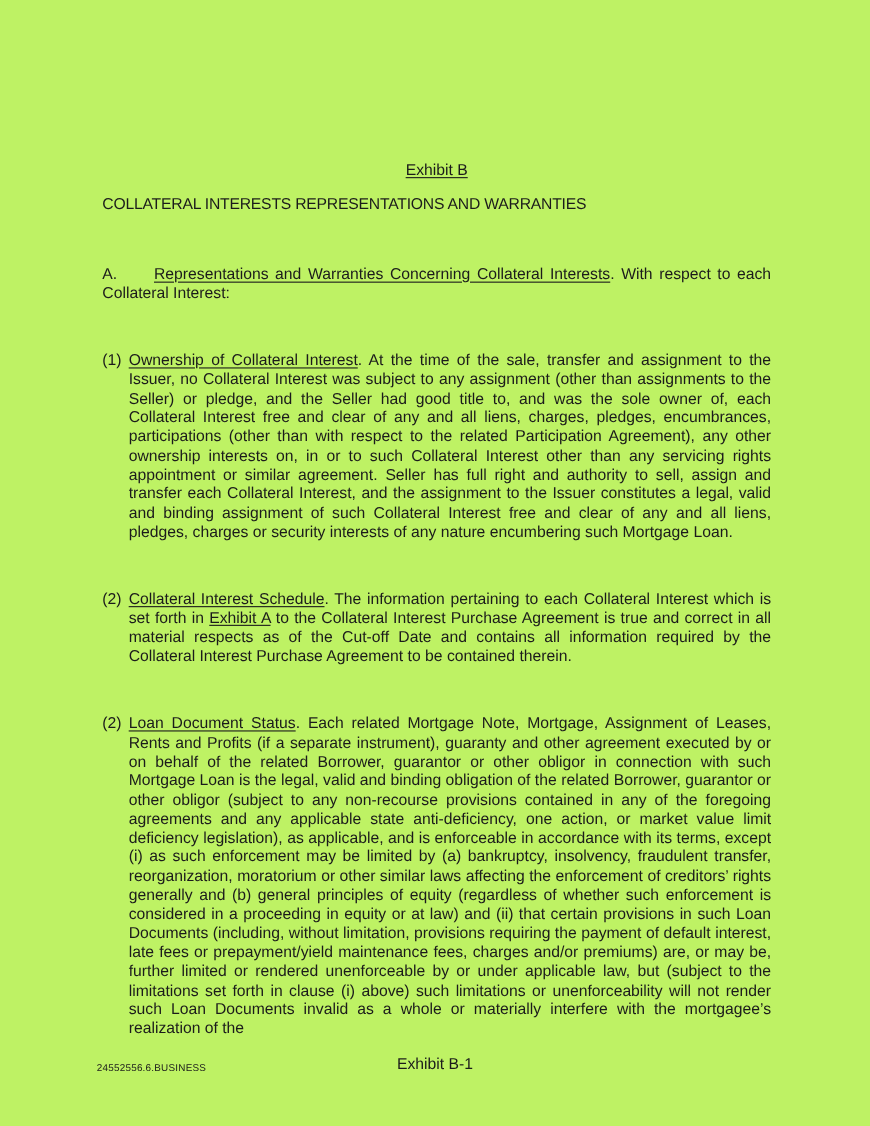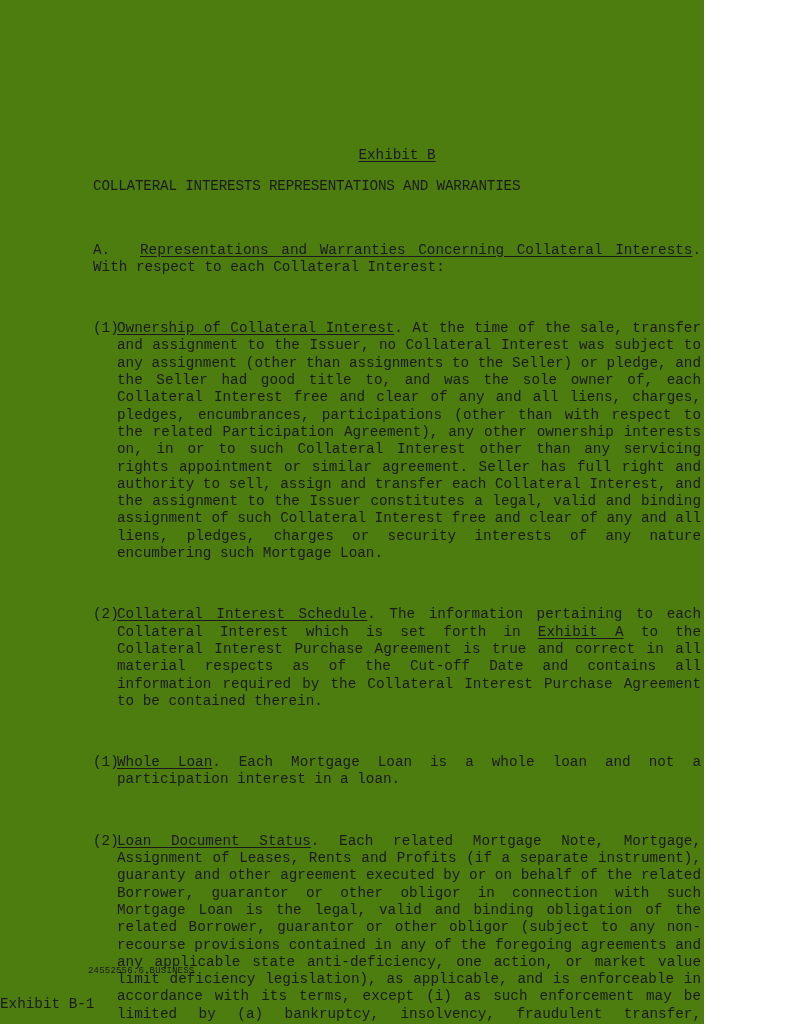--- a/index.html
+++ b/index.html
@@ -1,42 +1,43 @@
 <!DOCTYPE html>
 <html><head>
 <meta charset="utf-8">
 <style>
   html, body { margin: 0; padding: 0; background: #ffffff; }
   .page {
     position: relative;
-    width: 704px;
+    width: 791px;
     height: 1024px;
-    background: #4d7c0f;
-    font-family: Liberation Mono, monospace;
+    background: #bef264;
+    font-family: Liberation Sans, sans-serif;
     color: #1b1b1b;
     overflow: hidden;
   }
   .content {
     position: absolute;
     left: 93px;
     top: 147px;
     width: 608px;
     font-size: 14.3px;
     line-height: 17.3px;
   }
   .u { text-decoration: underline; text-underline-offset: 2px; }
   .doc-title { text-align: center; margin: 0 0 14px 0; }
   .doc-heading { letter-spacing: -0.2px; margin: 0 0 46px 0; }
   p { margin: 0 0 15px 0; text-align: justify; }
   .section-head .sec-label { display: inline-block; width: 47px; }
   .item { padding-left: 24px; margin-top: 44px; }
   .item .num { display: inline-block; width: 24px; margin-left: -24px; }
   .footer-center {
     position: absolute;
-    left: 0; top: 996px; width: 100%;
+    left: 0; top: 960px; width: 100%;
+    text-align: center;
     font-size: 14.3px;
   }
   .doc-id {
     position: absolute;
     left: 88px; top: 966px;
     font-size: 9px;
     letter-spacing: 0.2px;
   }
 </style>
 </head>
@@ -49,21 +50,20 @@
 
     <div class="doc-heading">COLLATERAL INTERESTS REPRESENTATIONS AND WARRANTIES</div>
 
     <p class="section-head"><span class="sec-label">A.</span><span class="u">Representations and Warranties Concerning Collateral Interests</span><span>.  With respect to each Collateral Interest:</span></p>
 
     <p class="item"><span class="num">(1)</span><span class="u">Ownership of Collateral Interest</span><span>.  At the time of the sale, transfer and assignment to the Issuer, no Collateral Interest was subject to any assignment (other than assignments to the Seller) or pledge, and the Seller had good title to, and was the sole owner of, each Collateral Interest free and clear of any and all liens, charges, pledges, encumbrances, participations (other than with respect to the related Participation Agreement), any other ownership interests on, in or to such Collateral Interest other than any servicing rights appointment or similar agreement.  Seller has full right and authority to sell, assign and transfer each Collateral Interest, and the assignment to the Issuer constitutes a legal, valid and binding assignment of such Collateral Interest free and clear of any and all liens, pledges, charges or security interests of any nature encumbering such Mortgage Loan.</span></p>
 
     <p class="item"><span class="num">(2)</span><span class="u">Collateral Interest Schedule</span><span>.  The information pertaining to each Collateral Interest which is set forth in </span><span class="u">Exhibit A</span><span> to the Collateral Interest Purchase Agreement is true and correct in all material respects as of the Cut-off Date and contains all information required by the Collateral Interest Purchase Agreement to be contained therein.</span></p>
 
 
-    <p class="item"><span class="num">(1)</span><span class="u">Whole Loan</span><span>.  Each Mortgage Loan is a whole loan and not a participation interest in a loan.</span></p>
 
     <p class="item"><span class="num">(2)</span><span class="u">Loan Document Status</span><span>. Each related Mortgage Note, Mortgage, Assignment of Leases, Rents and Profits (if a separate instrument), guaranty and other agreement executed by or on behalf of the related Borrower, guarantor or other obligor in connection with such Mortgage Loan is the legal, valid and binding obligation of the related Borrower, guarantor or other obligor (subject to any non-recourse provisions contained in any of the foregoing agreements and any applicable state anti-deficiency, one action, or market value limit deficiency legislation), as applicable, and is enforceable in accordance with its terms, except (i) as such enforcement may be limited by (a) bankruptcy, insolvency, fraudulent transfer, reorganization, moratorium or other similar laws affecting the enforcement of creditors’ rights generally and (b) general principles of equity (regardless of whether such enforcement is considered in a proceeding in equity or at law) and (ii) that certain provisions in such Loan Documents (including, without limitation, provisions requiring the payment of default interest, late fees or prepayment/yield maintenance fees, charges and/or premiums) are, or may be, further limited or rendered unenforceable by or under applicable law, but (subject to the limitations set forth in clause (i) above) such limitations or unenforceability will not render such Loan Documents invalid as a whole or materially interfere with the mortgagee’s realization of the</span></p>
 
   </div>
 
   <div class="footer-center">Exhibit B-1</div>
   <div class="doc-id">24552556.6.BUSINESS</div>
 </div>
 
 </body></html>

